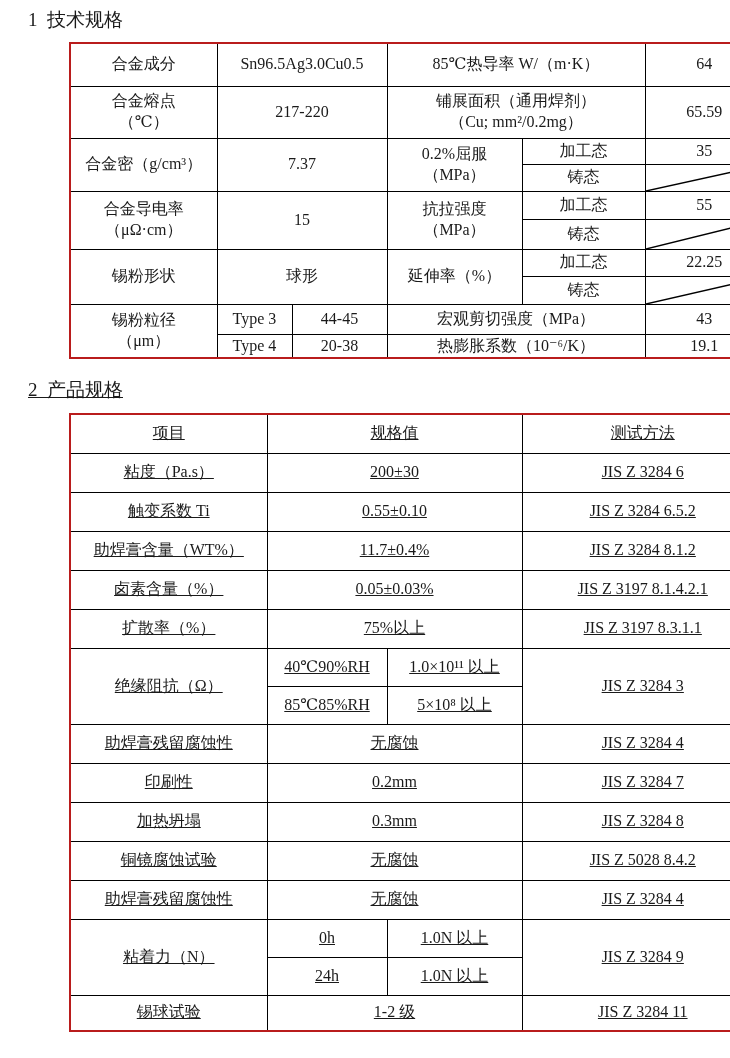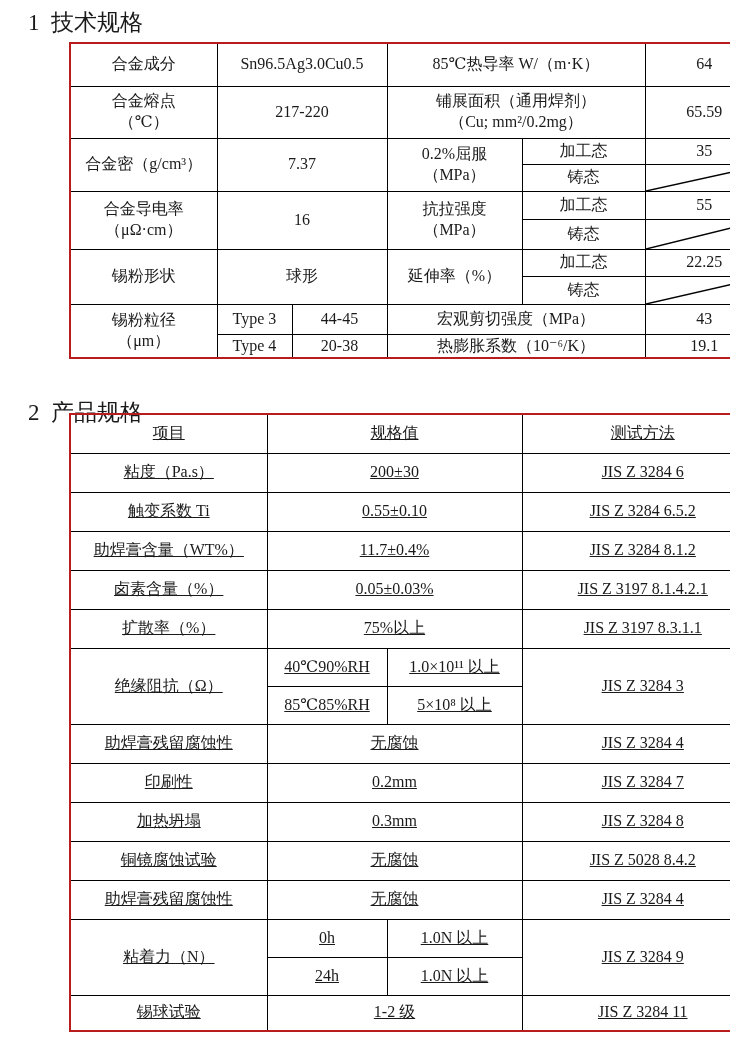--- a/index.html
+++ b/index.html
@@ -9,26 +9,26 @@
     width: 730px;
     height: 1058px;
     background: #ffffff;
     color: #1a1a1a;
     font-family: "Liberation Serif", "DejaVu Serif", serif;
     overflow: hidden;
   }
   .section-title {
     position: absolute;
     left: 28px;
-    font-size: 23px;
+    font-size: 19px;
     color: #1a1a1a;
     white-space: pre;
   }
   #sec1 { top: 7px; }
-  #sec2 { top: 397px; }
+  #sec2 { top: 377px; text-decoration: underline; }
   table {
     position: absolute;
     border-collapse: collapse;
     table-layout: fixed;
     width: 694px;
     left: 22px;
     border: 2px solid #b91c1c;
     margin-left: 47px;
   }
   #tech-table { top: 42px; }
@@ -87,21 +87,21 @@
     </tr>
     <tr style="height:27px">
       <td>铸态</td>
       <td class="slash-cell"><svg viewBox="0 0 100 100" preserveAspectRatio="none">
               <line x1="0" y1="100" x2="100" y2="0" stroke="#000" stroke-width="1.4" vector-effect="non-scaling-stroke"></line>
             </svg></td>
     </tr>
     <tr style="height:28px">
       <td rowspan="2">合金导电率
 （μΩ·cm）</td>
-      <td rowspan="2" colspan="2">16</td>
+      <td rowspan="2" colspan="2">15</td>
       <td rowspan="2">抗拉强度
 （MPa）</td>
       <td>加工态</td>
       <td>55</td>
     </tr>
     <tr style="height:30px">
       <td>铸态</td>
       <td class="slash-cell"><svg viewBox="0 0 100 100" preserveAspectRatio="none">
               <line x1="0" y1="100" x2="100" y2="0" stroke="#000" stroke-width="1.4" vector-effect="non-scaling-stroke"></line>
             </svg></td>

